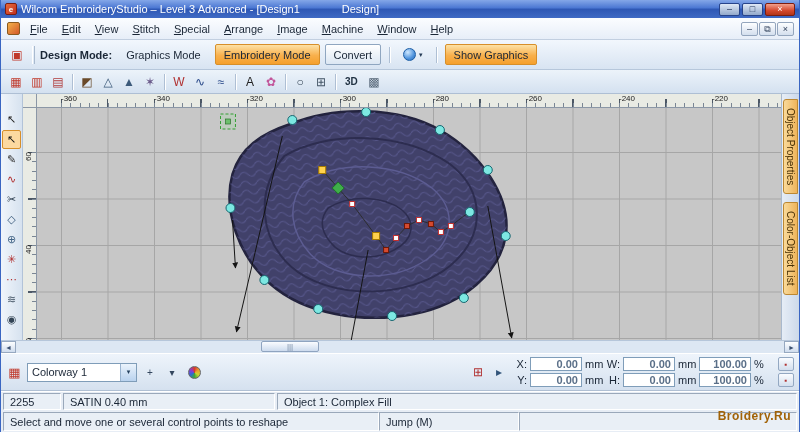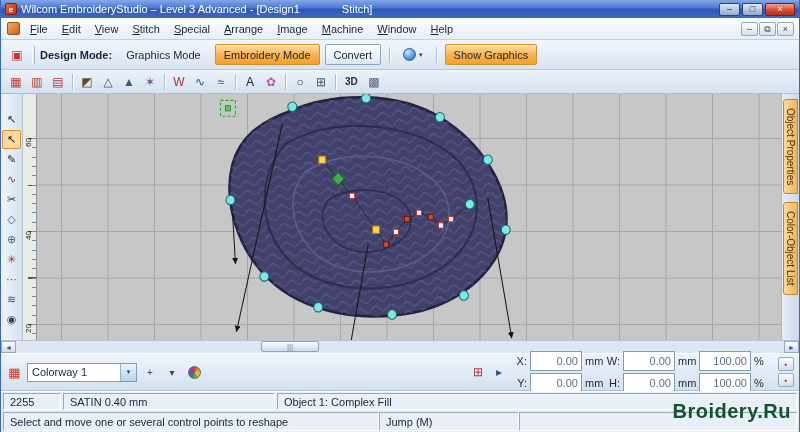--- a/index.html
+++ b/index.html
@@ -105,45 +105,45 @@
   .cw-arrow{margin-left:auto;width:16px;height:17px;display:flex;align-items:center;justify-content:center;
     background:linear-gradient(#eaf3fc,#b9d2ee);border-left:1px solid #9ab4d0;font-size:7px;color:#24405e;}
   .mini-btn{width:18px;height:18px;display:inline-flex;align-items:center;justify-content:center;
     border:1px solid transparent;border-radius:2px;font-size:10px;color:#33465e;}
   .wheel{width:13px;height:13px;border-radius:50%;border:1px solid #666;
     background:conic-gradient(#d43a2e,#e8a02c,#cdd42e,#3aa83a,#2e6ad4,#8a3ad4,#d43a2e);}
   .spacer{flex:1;}
   .fields{display:flex;flex-direction:column;gap:2px;margin-right:2px;}
   .frow{display:flex;align-items:center;gap:3px;}
   .flabel{width:14px;text-align:right;}
-  .finput{width:52px;height:20px;background:#fff;border:1px solid #7f9db9;color:#5a6f88;
-    display:flex;align-items:center;justify-content:flex-end;padding:0 3px;}
+  .finput{width:52px;height:14px;background:#fff;border:1px solid #7f9db9;color:#5a6f88;
+    display:flex;align-items:center;justify-content:flex-end;padding:0 3px;font-weight:bold;}
   .funit{width:18px;}
   .side-btns{display:flex;flex-direction:column;gap:2px;}
   .sbtn{width:16px;height:14px;display:flex;align-items:center;justify-content:center;font-size:8px;color:#b03030;
     background:linear-gradient(#fafcff,#d3dfee);border:1px solid #93a8c2;border-radius:2px;}
 
   
   .statusbar{height:20px;flex:none;display:flex;gap:2px;padding:1px 2px;background:#e7edf5;border-top:1px solid #fff;}
   .scell{display:flex;align-items:center;padding:0 6px;white-space:nowrap;overflow:hidden;
     border:1px solid;border-color:#9aa8ba #fff #fff #9aa8ba;background:#e9eff6;}
   .hintbar{height:21px;flex:none;display:flex;gap:0;padding:1px 2px;background:#e7edf5;}
-  .watermark{position:absolute;right:8px;bottom:9px;font-size:20px;font-weight:bold;color:#14532d;
+  .watermark{position:absolute;right:8px;bottom:9px;font-size:12px;font-weight:bold;color:#a16207;
     letter-spacing:0.5px;}
 </style>
 </head>
 <body>
 
 <div class="win">
 
   <div class="titlebar">
     <span class="app-icon">e</span>
     <span>Wilcom EmbroideryStudio – Level 3 Advanced - [Design1</span>
     <span class="title-gap"></span>
-    <span>Stitch]</span>
+    <span>Design]</span>
     <span class="win-btns">
       <span class="wbtn">–</span>
       <span class="wbtn">□</span>
       <span class="wbtn close">×</span>
     </span>
   </div>
 
   <div class="menubar">
     <span class="mdi-icon"></span>
     <span style="display:flex;">
@@ -214,20 +214,33 @@
         <span class="ltool" style="color: rgb(51, 68, 85);">✂</span>
         <span class="ltool" style="color: rgb(51, 85, 119);">◇</span>
         <span class="ltool" style="color: rgb(68, 102, 136);">⊕</span>
         <span class="ltool" style="color: rgb(176, 48, 48);">✳</span>
         <span class="ltool" style="color: rgb(176, 48, 48);">⋯</span>
         <span class="ltool" style="color: rgb(68, 85, 102);">≋</span>
         <span class="ltool" style="color: rgb(51, 68, 85);">◉</span>
       </div>
 
     <div class="canvas-col">
+      <div class="hrrow">
+        <div class="corner"></div>
+        <div class="h-ruler">
+            <span class="rlabel" style="left: 24px;">-360</span>
+            <span class="rlabel" style="left: 117px;">-340</span>
+            <span class="rlabel" style="left: 210px;">-320</span>
+            <span class="rlabel" style="left: 303px;">-300</span>
+            <span class="rlabel" style="left: 396px;">-280</span>
+            <span class="rlabel" style="left: 489px;">-260</span>
+            <span class="rlabel" style="left: 582px;">-240</span>
+            <span class="rlabel" style="left: 675px;">-220</span>
+          </div>
+      </div>
       <div class="canvasrow">
         <div class="v-ruler">
             <span class="vlabel" style="top: 44px;">60</span>
             <span class="vlabel" style="top: 137px;">40</span>
             <span class="vlabel" style="top: 230px;">20</span>
           </div>
         <div class="canvas">
           <svg viewBox="0 0 746 232" preserveAspectRatio="none">
             <defs>
               <pattern id="st" width="16" height="9" patternUnits="userSpaceOnUse" patternTransform="rotate(-8)">

